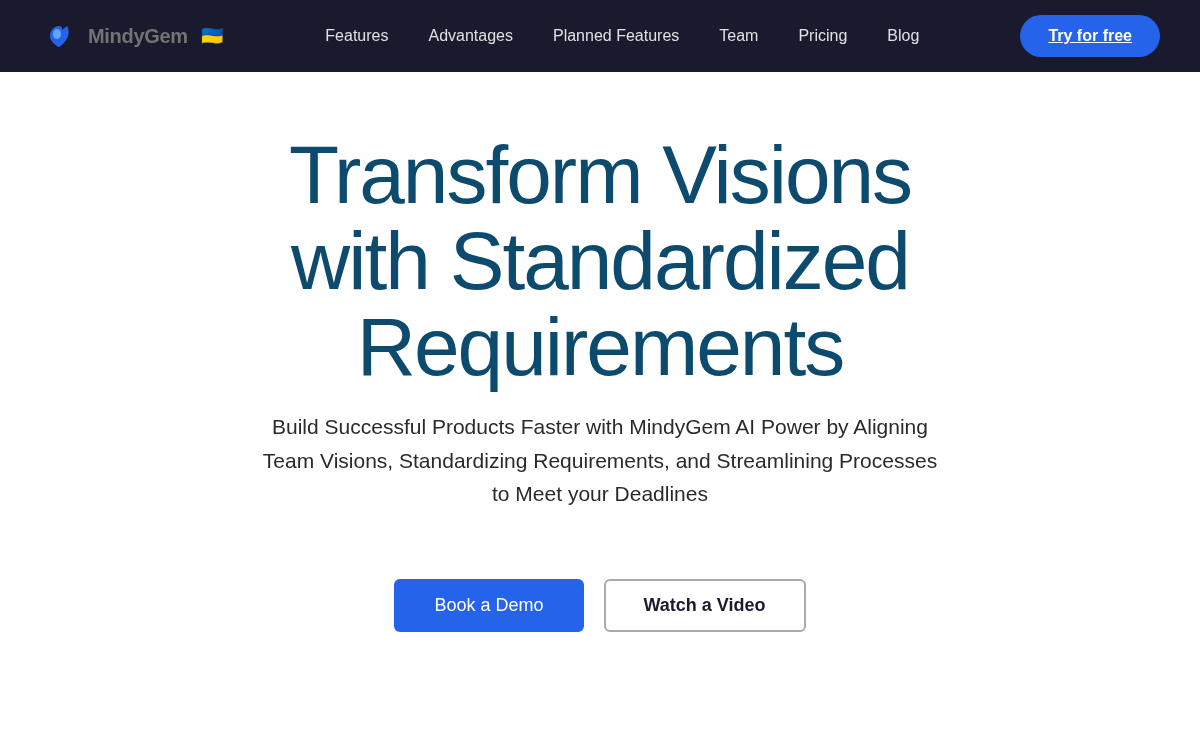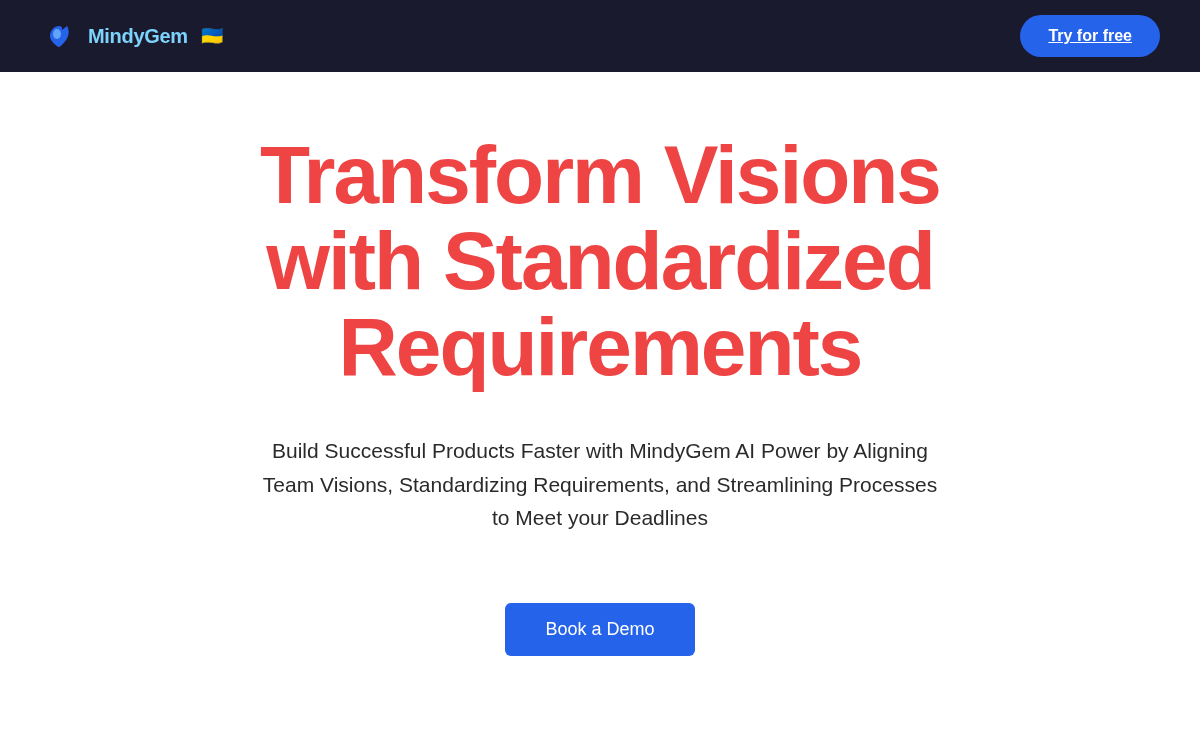--- a/index.html
+++ b/index.html
@@ -17,21 +17,21 @@
     .navbar-left {
       display: flex;
       align-items: center;
       gap: 10px;
     }
     .logo-icon {
       width: 38px;
       height: 38px;
     }
     .logo-text {
-      color: #7dd3fc;
+      color: #737373;
       font-size: 20px;
       font-weight: 700;
       letter-spacing: -0.3px;
     }
     .flag {
       font-size: 18px;
       margin-left: 4px;
     }
     .navbar-center {
       display: flex;
@@ -63,26 +63,26 @@
       background: #fff;
       display: flex;
       flex-direction: column;
       align-items: center;
       justify-content: center;
       padding: 60px 40px 40px;
       text-align: center;
     }
     .hero-title {
       font-size: 82px;
-      font-weight: 700;
-      color: #ef4444;
+      font-weight: 400;
+      color: #0c4a6e;
       line-height: 1.05;
       letter-spacing: -2px;
       max-width: 1100px;
-      margin-bottom: 44px;
+      margin-bottom: 20px;
     }
     .hero-subtitle {
       font-size: 21px;
       color: #2a2a2a;
       line-height: 1.6;
       max-width: 680px;
       margin-bottom: 68px;
     }
     .hero-buttons {
       display: flex;
@@ -119,26 +119,35 @@
 
     <svg class="logo-icon" viewBox="0 0 38 38" fill="none" xmlns="http://www.w3.org/2000/svg">
       <circle cx="19" cy="19" r="18" fill="#1a1a2e"></circle>
       <path d="M10 19 C10 13, 15 9, 19 9 C23 9, 22 13, 22 13 L27 9 C27 9, 30 13, 28 19 C26 25, 20 30, 19 30 C18 30, 10 25, 10 19Z" fill="#2563eb"></path>
       <ellipse cx="17" cy="17" rx="4" ry="5" fill="#60a5fa"></ellipse>
     </svg>
     <span class="logo-text">MindyGem</span>
     <span class="flag">🇺🇦</span>
   </div>
 
+  <div class="navbar-center">
+    <a class="nav-link">Features</a>
+    <a class="nav-link">Advantages</a>
+    <a class="nav-link">Planned Features</a>
+    <a class="nav-link">Team</a>
+    <a class="nav-link">Pricing</a>
+    <a class="nav-link">Blog</a>
+  </div>
 
   <button class="try-btn">Try for free</button>
 </nav>
 
 <section class="hero">
   <h1 class="hero-title">
     <span>Transform Visions</span><br>
     <span>with Standardized Requirements</span><br>
   </h1>
   <p class="hero-subtitle">Build Successful Products Faster with MindyGem AI Power by Aligning Team Visions, Standardizing Requirements, and Streamlining Processes to Meet your Deadlines</p>
   <div class="hero-buttons">
     <button class="btn-demo">Book a Demo</button>
+    <button class="btn-video">Watch a Video</button>
   </div>
 </section>
 
 </body></html>

